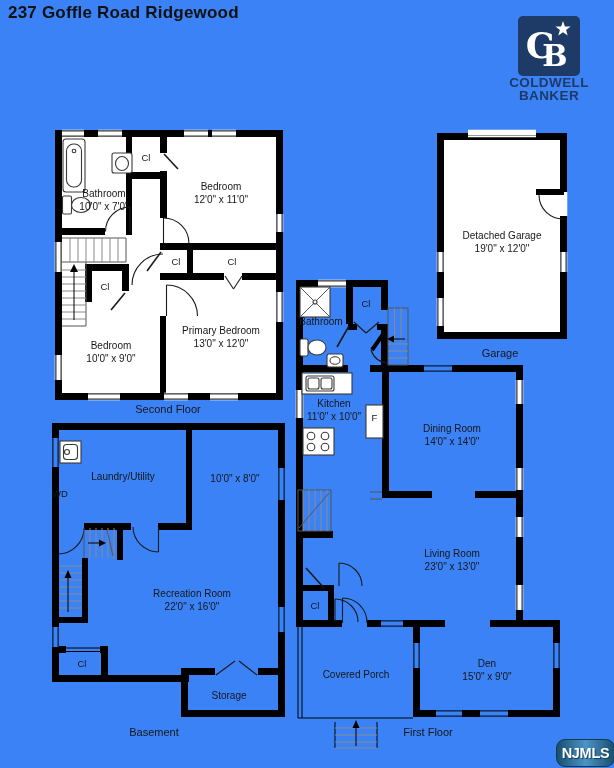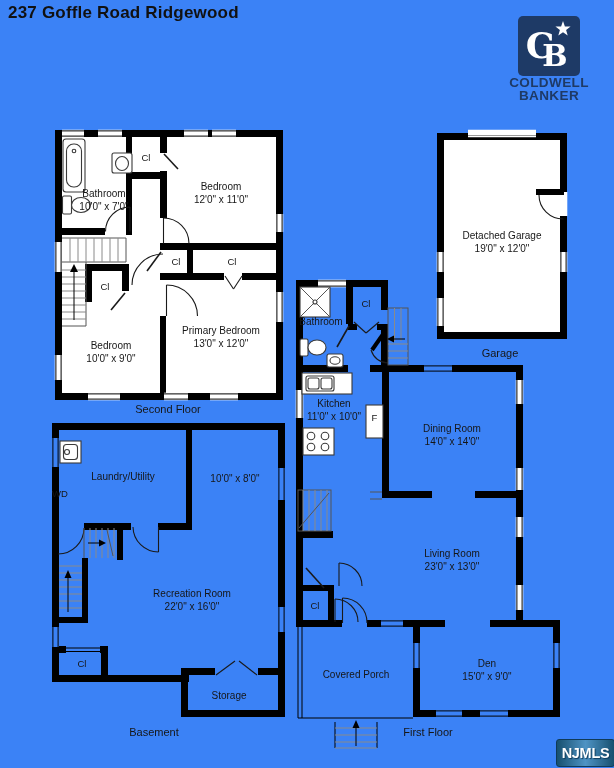--- a/index.html
+++ b/index.html
@@ -8,21 +8,21 @@
   .title{position:absolute;left:8px;top:3px;font-size:17px;font-weight:bold;color:#111;
          letter-spacing:.2px;white-space:nowrap;}
   
   .cb{position:absolute;left:497px;top:16px;width:104px;text-align:center;}
   .cb-square{width:62px;height:60px;margin:0 auto;background:#1E3A66;border-radius:5px;}
   .cb-name{color:#1E3A66;font-weight:bold;font-size:13.5px;line-height:13px;
            letter-spacing:.4px;}
   
   .disclaimer{position:absolute;left:55px;top:749px;width:470px;text-align:center;
               font-size:10.5px;color:#222;}
-  .njmls{position:absolute;left:556px;top:739px;width:57px;height:26px;border-radius:3px;
+  .njmls{position:absolute;left:556px;top:739px;width:57px;height:26px;border-radius:9px;
          background:linear-gradient(90deg,#17506f 0%,#4e93c4 50%,#17506f 100%);
          border:1px solid #0f3a57;color:#fff;font-weight:bold;font-size:14.5px;
          text-align:center;line-height:26px;letter-spacing:-.3px;
          text-shadow:1px 1px 1px #0d3a5a;}
   
   svg.plan{position:absolute;left:0;top:0;}
   .w{fill:#000;}
   .op{stroke:#fff;stroke-width:7.6;}
   .wl{stroke:#000;stroke-width:1;fill:none;}
   .gd{stroke:#9a9a9a;stroke-width:1.2;}

